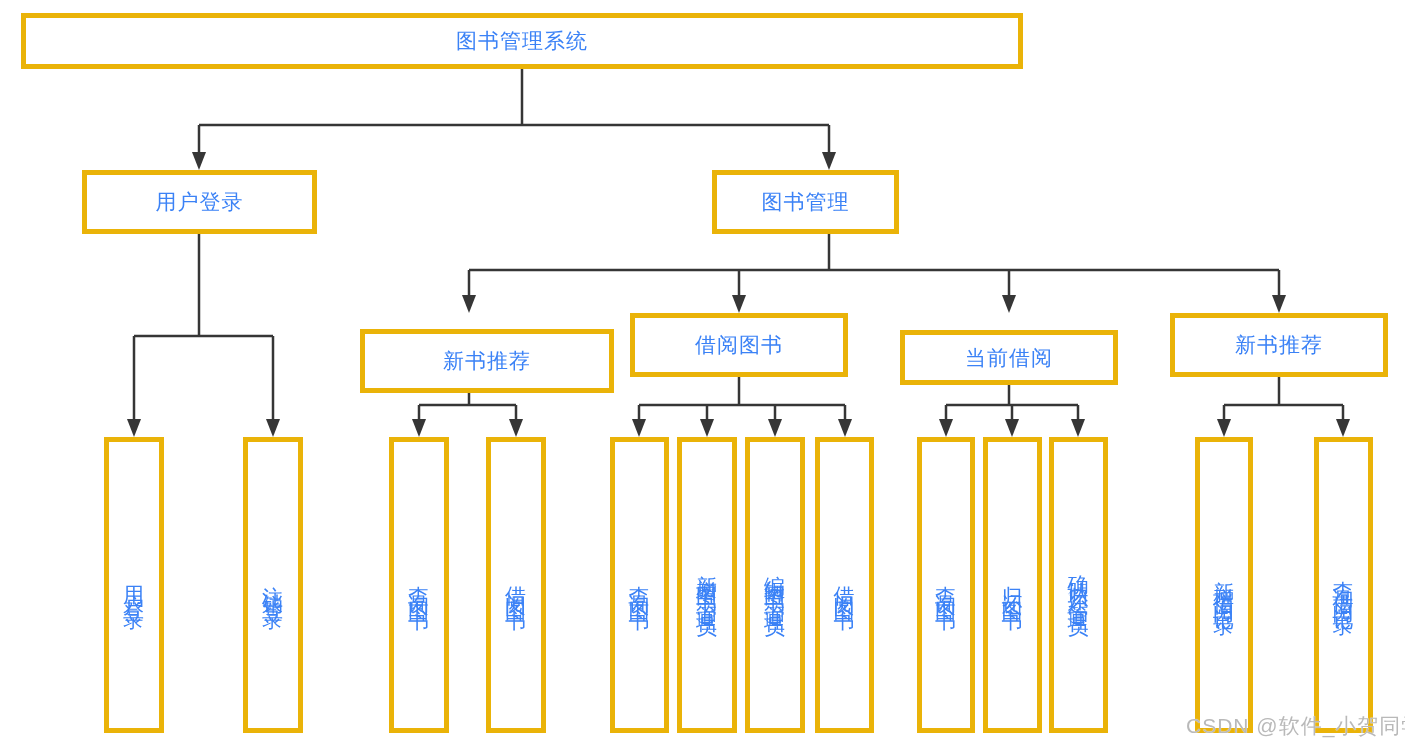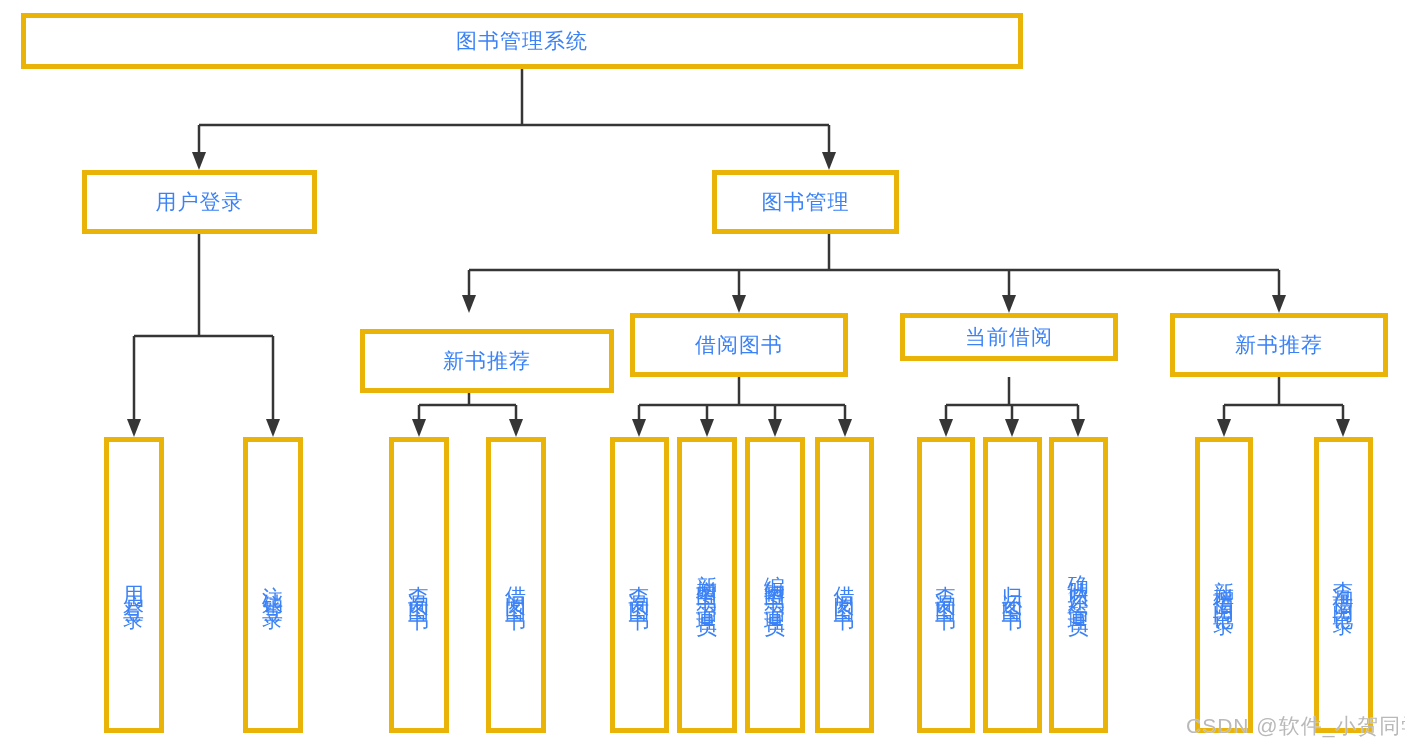--- a/index.html
+++ b/index.html
@@ -119,21 +119,21 @@
     </g>
   </svg>
 
   <div class="node node-h" style="left:21px;top:13px;width:1002px;height:56px;">图书管理系统</div>
 
   <div class="node node-h" style="left:82px;top:170px;width:235px;height:64px;">用户登录</div>
   <div class="node node-h" style="left:712px;top:170px;width:187px;height:64px;">图书管理</div>
 
   <div class="node node-h" style="left:360px;top:305px;width:254px;height:64px;margin-top:24px;">新书推荐</div>
   <div class="node node-h" style="left:630px;top:313px;width:218px;height:64px;">借阅图书</div>
-  <div class="node node-h" style="left:900px;top:313px;width:218px;height:48px;text-align:center;">当前借阅</div>
+  <div class="node node-h" style="left:900px;top:330px;width:218px;height:55px;text-align:center;">当前借阅</div>
   <div class="node node-h" style="left:1170px;top:313px;width:218px;height:64px;">新书推荐</div>
 
   <div class="node node-v" style="left:104px;top:437px;width:60px;height:296px;">用户登录</div>
   <div class="node node-v" style="left:243px;top:437px;width:60px;height:296px;">注销登录</div>
 
   <div class="node node-v" style="left:389px;top:437px;width:60px;height:296px;">查询图书</div>
   <div class="node node-v" style="left:486px;top:437px;width:60px;height:296px;">借阅图书</div>
 
   <div class="node node-v" style="left:610px;top:437px;width:59px;height:296px;">查询图书</div>
   <div class="node node-v" style="left:677px;top:437px;width:60px;height:296px;letter-spacing:6px;">新增图书（管理员）</div>

